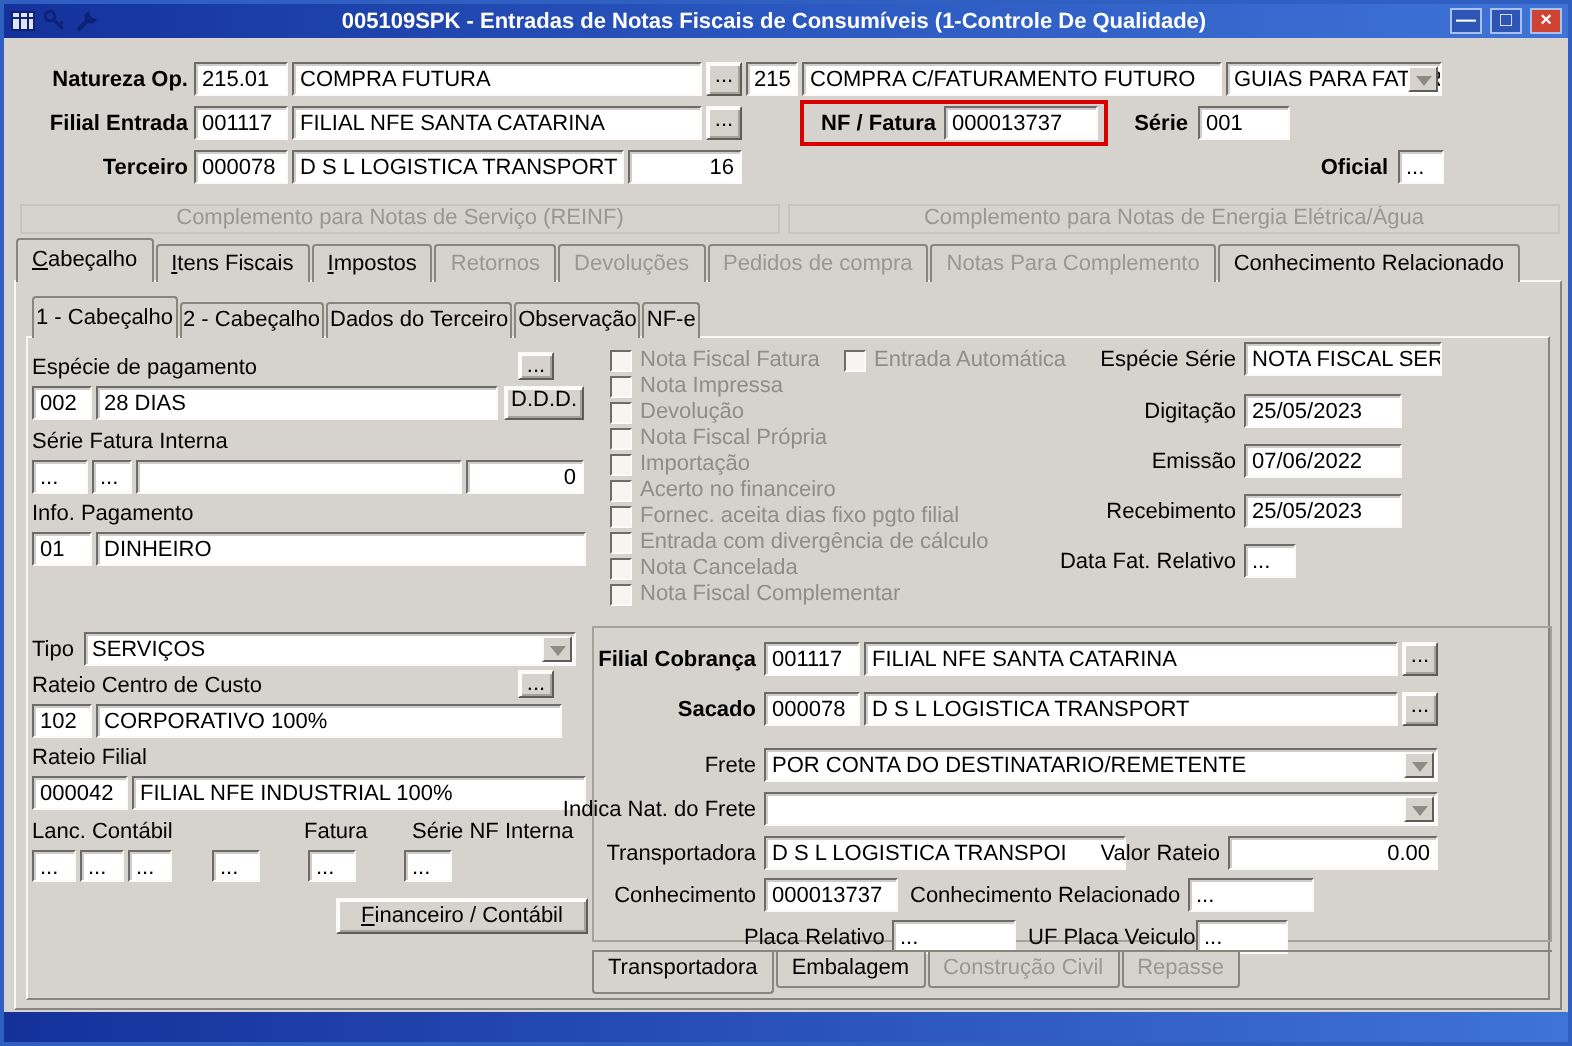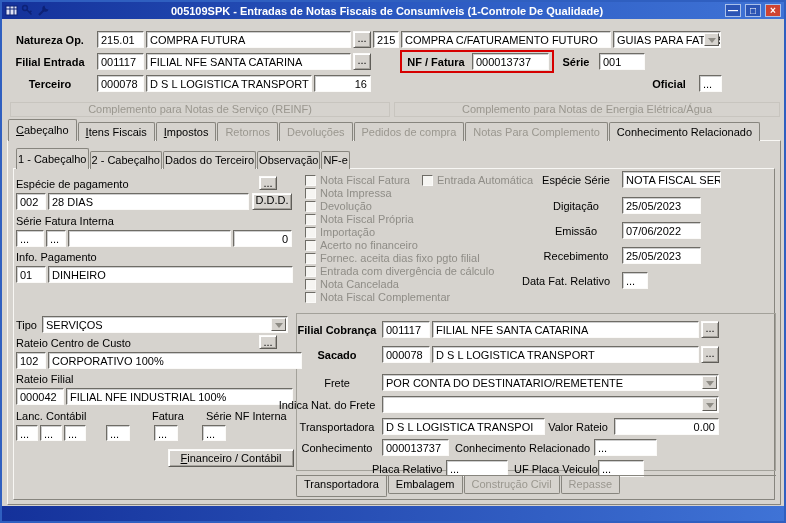--- a/index.html
+++ b/index.html
@@ -7,21 +7,21 @@
   .window{position:relative;width:786px;height:523px;background:#d6d3ce;font-family:"Liberation Sans",sans-serif;font-size:11px;color:#000;overflow:hidden;border:2px solid #2f5fc0}
   .titlebar{position:absolute;left:0;top:0;right:0;height:17px;background:linear-gradient(90deg,#14319a,#2a58c0 50%,#3f73d6);display:flex;align-items:center;gap:3px;padding:0 3px;color:#fff;z-index:10}
   .title{flex:1;text-align:center;font-weight:bold;font-size:11px;white-space:nowrap;overflow:hidden}
   .ticon{width:13px;height:13px;display:inline-block;flex:0 0 13px}
   .wbtn{width:16px;height:13px;line-height:11px;text-align:center;font-size:10px;font-weight:bold;color:#fff;background:#2c55b5;border:1px solid #a9c0ea;margin-left:1px;cursor:default}
   .wbtn.close{background:#cf4332}
   .statusbar{position:absolute;left:0;right:0;bottom:0;height:15px;background:linear-gradient(90deg,#14319a,#3f73d6);z-index:9}
   .f{position:absolute;height:17px;line-height:14px;background:#fff;border:1px solid;border-color:#6e6c66 #fbfaf8 #fbfaf8 #6e6c66;box-shadow:inset 1px 1px 0 rgba(60,60,60,.25);padding:1px 3px 0;white-space:nowrap;overflow:hidden;z-index:2}
   .num{text-align:right}
   .lbl{position:absolute;white-space:nowrap;z-index:2}
-  .r{text-align:center}
+  .r{text-align:right}
   .b{font-weight:bold}
   .btn{position:absolute;background:#d6d3ce;border:1px solid;border-color:#fbfaf8 #5f5d58 #5f5d58 #fbfaf8;box-shadow:inset 1px 1px 0 #fff,inset -1px -1px 0 #a5a29c;text-align:center;overflow:hidden;white-space:nowrap;z-index:2;cursor:default}
   .dd{position:absolute;right:1px;top:1px;width:15px;height:13px;background:#d6d3ce;border:1px solid;border-color:#fbfaf8 #5f5d58 #5f5d58 #fbfaf8}
   .dd::after{content:"";position:absolute;left:3px;top:4px;border:4px solid transparent;border-top:5px solid #8e8c85}
   .cb{position:absolute;display:flex;align-items:center;gap:4px;color:#8f8d87;z-index:2}
   .cbbox{width:11px;height:11px;flex:0 0 11px;background:#f6f5f2;border:1px solid;border-color:#6e6c66 #fbfaf8 #fbfaf8 #6e6c66}
   .dis{color:#9a978f}
   .tabstrip{position:absolute;display:flex;align-items:flex-end;z-index:3}
   .tab{height:19px;line-height:18px;padding:0 7px;background:#d6d3ce;border:1px solid #87857e;border-bottom:none;border-radius:2px 2px 0 0;margin-right:1px;cursor:default}
   .tab.active{height:22px;line-height:21px}
@@ -131,21 +131,21 @@
   <span class="lbl" style="left:14px;top:249px">Info. Pagamento</span>
   <div class="f" style="left:14px;top:264px;width:30px">01</div>
   <div class="f" style="left:46px;top:264px;width:245px">DINHEIRO</div>
 
   <span class="lbl" style="left:14px;top:317px">Tipo</span>
   <div class="f" style="left:40px;top:314px;width:246px;padding-right:31px"><span>SERVIÇOS</span><span class="dd"></span></div>
 
   <span class="lbl" style="left:14px;top:335px">Rateio Centro de Custo</span>
   <div class="btn" style="left:257px;top:333px;width:18px;height:14px">...</div>
   <div class="f" style="left:14px;top:350px;width:30px">102</div>
-  <div class="f" style="left:46px;top:350px;width:254px">CORPORATIVO 100%</div>
+  <div class="f" style="left:46px;top:350px;width:233px">CORPORATIVO 100%</div>
 
   <span class="lbl" style="left:14px;top:371px">Rateio Filial</span>
   <div class="f" style="left:14px;top:386px;width:48px">000042</div>
   <div class="f" style="left:64px;top:386px;width:227px">FILIAL NFE INDUSTRIAL 100%</div>
 
   <span class="lbl" style="left:14px;top:408px">Lanc. Contábil</span>
   <span class="lbl" style="left:150px;top:408px">Fatura</span>
   <span class="lbl" style="left:204px;top:408px">Série NF Interna</span>
   <div class="f" style="left:14px;top:423px;width:22px;height:16px">...</div>
   <div class="f" style="left:38px;top:423px;width:22px;height:16px">...</div>
@@ -226,21 +226,21 @@
   <div class="f" style="left:430px;top:344px;width:267px">D S L LOGISTICA TRANSPORT</div>
   <div class="btn" style="left:699px;top:344px;width:18px;height:17px">...</div>
 
   <span class="lbl r" style="left:294px;top:375px;width:82px">Frete</span>
   <div class="f" style="left:380px;top:372px;width:337px;padding-right:17px"><span>POR CONTA DO DESTINATARIO/REMETENTE</span><span class="dd"></span></div>
 
   <span class="lbl r" style="left:274px;top:397px;width:102px">Indica Nat. do Frete</span>
   <div class="f" style="left:380px;top:394px;width:337px;padding-right:17px"><span></span><span class="dd"></span></div>
 
   <span class="lbl r" style="left:294px;top:419px;width:82px">Transportadora</span>
-  <div class="f" style="left:380px;top:416px;width:163px">D S L LOGISTICA TRANSPOI</div>
+  <div class="f" style="left:380px;top:416px;width:181px">D S L LOGISTICA TRANSPOI</div>
   <span class="lbl r" style="left:544px;top:419px;width:64px">Valor Rateio</span>
   <div class="f num" style="left:612px;top:416px;width:105px">0.00</div>
 
   <span class="lbl r" style="left:294px;top:440px;width:82px">Conhecimento</span>
   <div class="f" style="left:380px;top:437px;width:67px">000013737</div>
   <span class="lbl" style="left:453px;top:440px">Conhecimento Relacionado</span>
   <div class="f" style="left:592px;top:437px;width:63px">...</div>
 
   <span class="lbl r" style="left:370px;top:461px;width:70px">Placa Relativo</span>
   <div class="f" style="left:444px;top:458px;width:62px">...</div>

